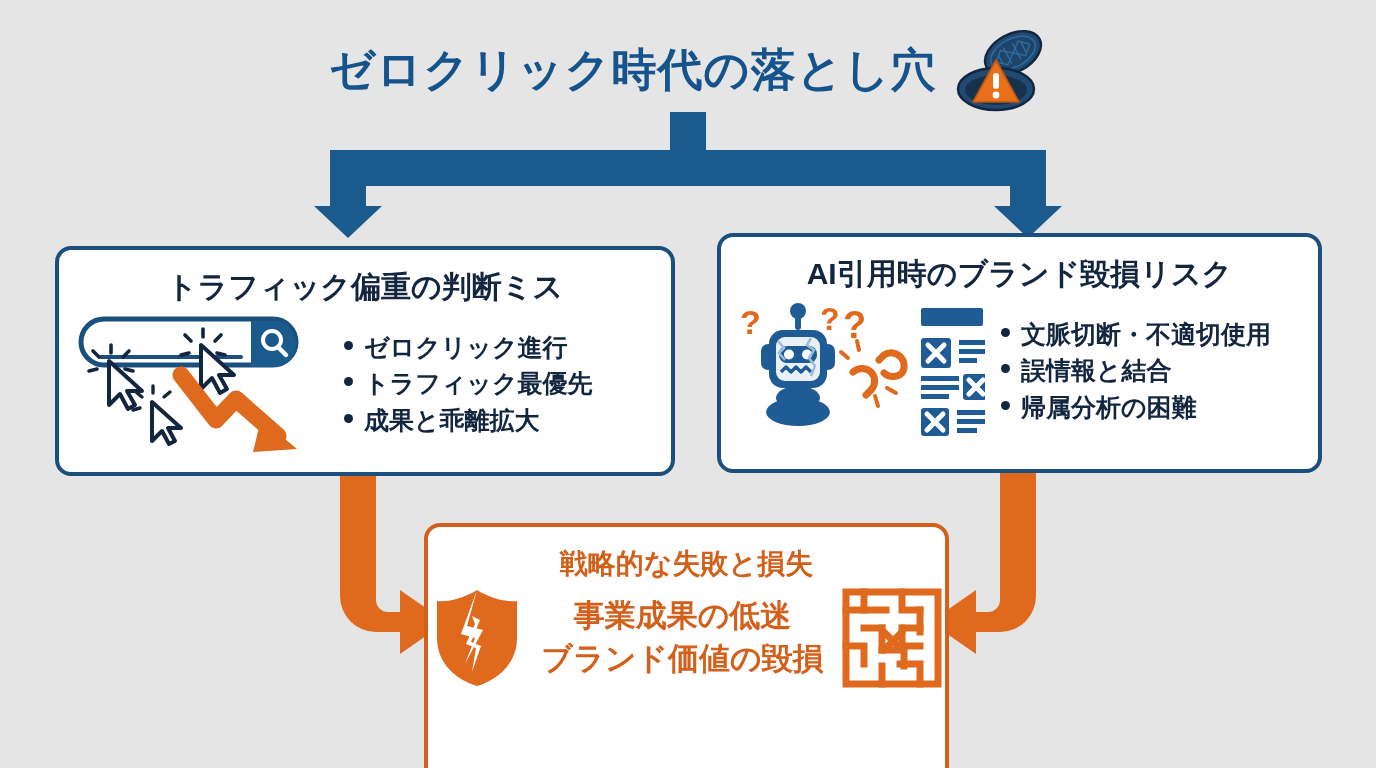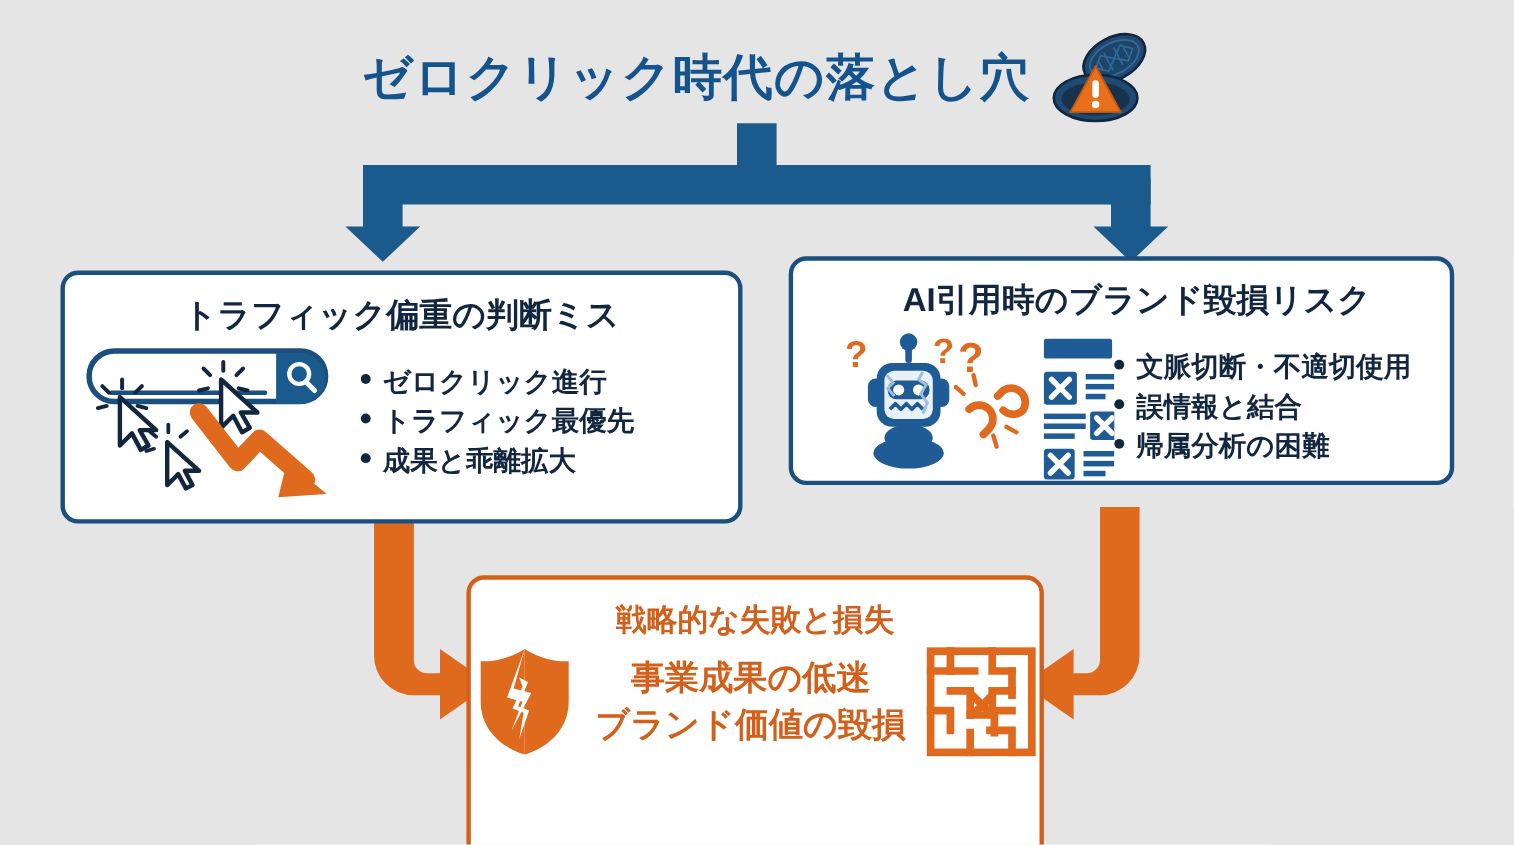--- a/index.html
+++ b/index.html
@@ -53,21 +53,21 @@
   }
   .box-blue {
     border: 4px solid #1b4f7e;
     border-radius: 16px;
   }
   .box-orange {
     border: 4px solid #d2601a;
     border-radius: 16px;
   }
   #box-left  { left: 55px;  top: 246px; width: 620px; height: 230px; }
-  #box-right { left: 717px; top: 233px; width: 605px; height: 208px; padding-left: 28px; }
+  #box-right { left: 717px; top: 233px; width: 605px; height: 240px; }
   #box-bottom{ left: 424px; top: 523px; width: 525px; height: 264px; }
 
   .box-heading {
     text-align: center;
     font-size: 30px;
     font-weight: 700;
     color: #12263f;
     margin-top: 20px;
     line-height: 1.1;
     white-space: nowrap;
@@ -80,21 +80,21 @@
 
   .box-body {
     display: flex;
     align-items: center;
     margin-top: 10px;
     padding: 0 14px;
   }
   .art { flex: 0 0 auto; display: flex; align-items: center; }
   .bullets {
     list-style: none;
-    margin: 0;
+    margin: 16px;
     padding: 0;
     flex: 1 1 auto;
   }
   .bullets li {
     font-size: 25px;
     font-weight: 700;
     color: #12263f;
     line-height: 1.45;
     white-space: nowrap;
     display: flex;

